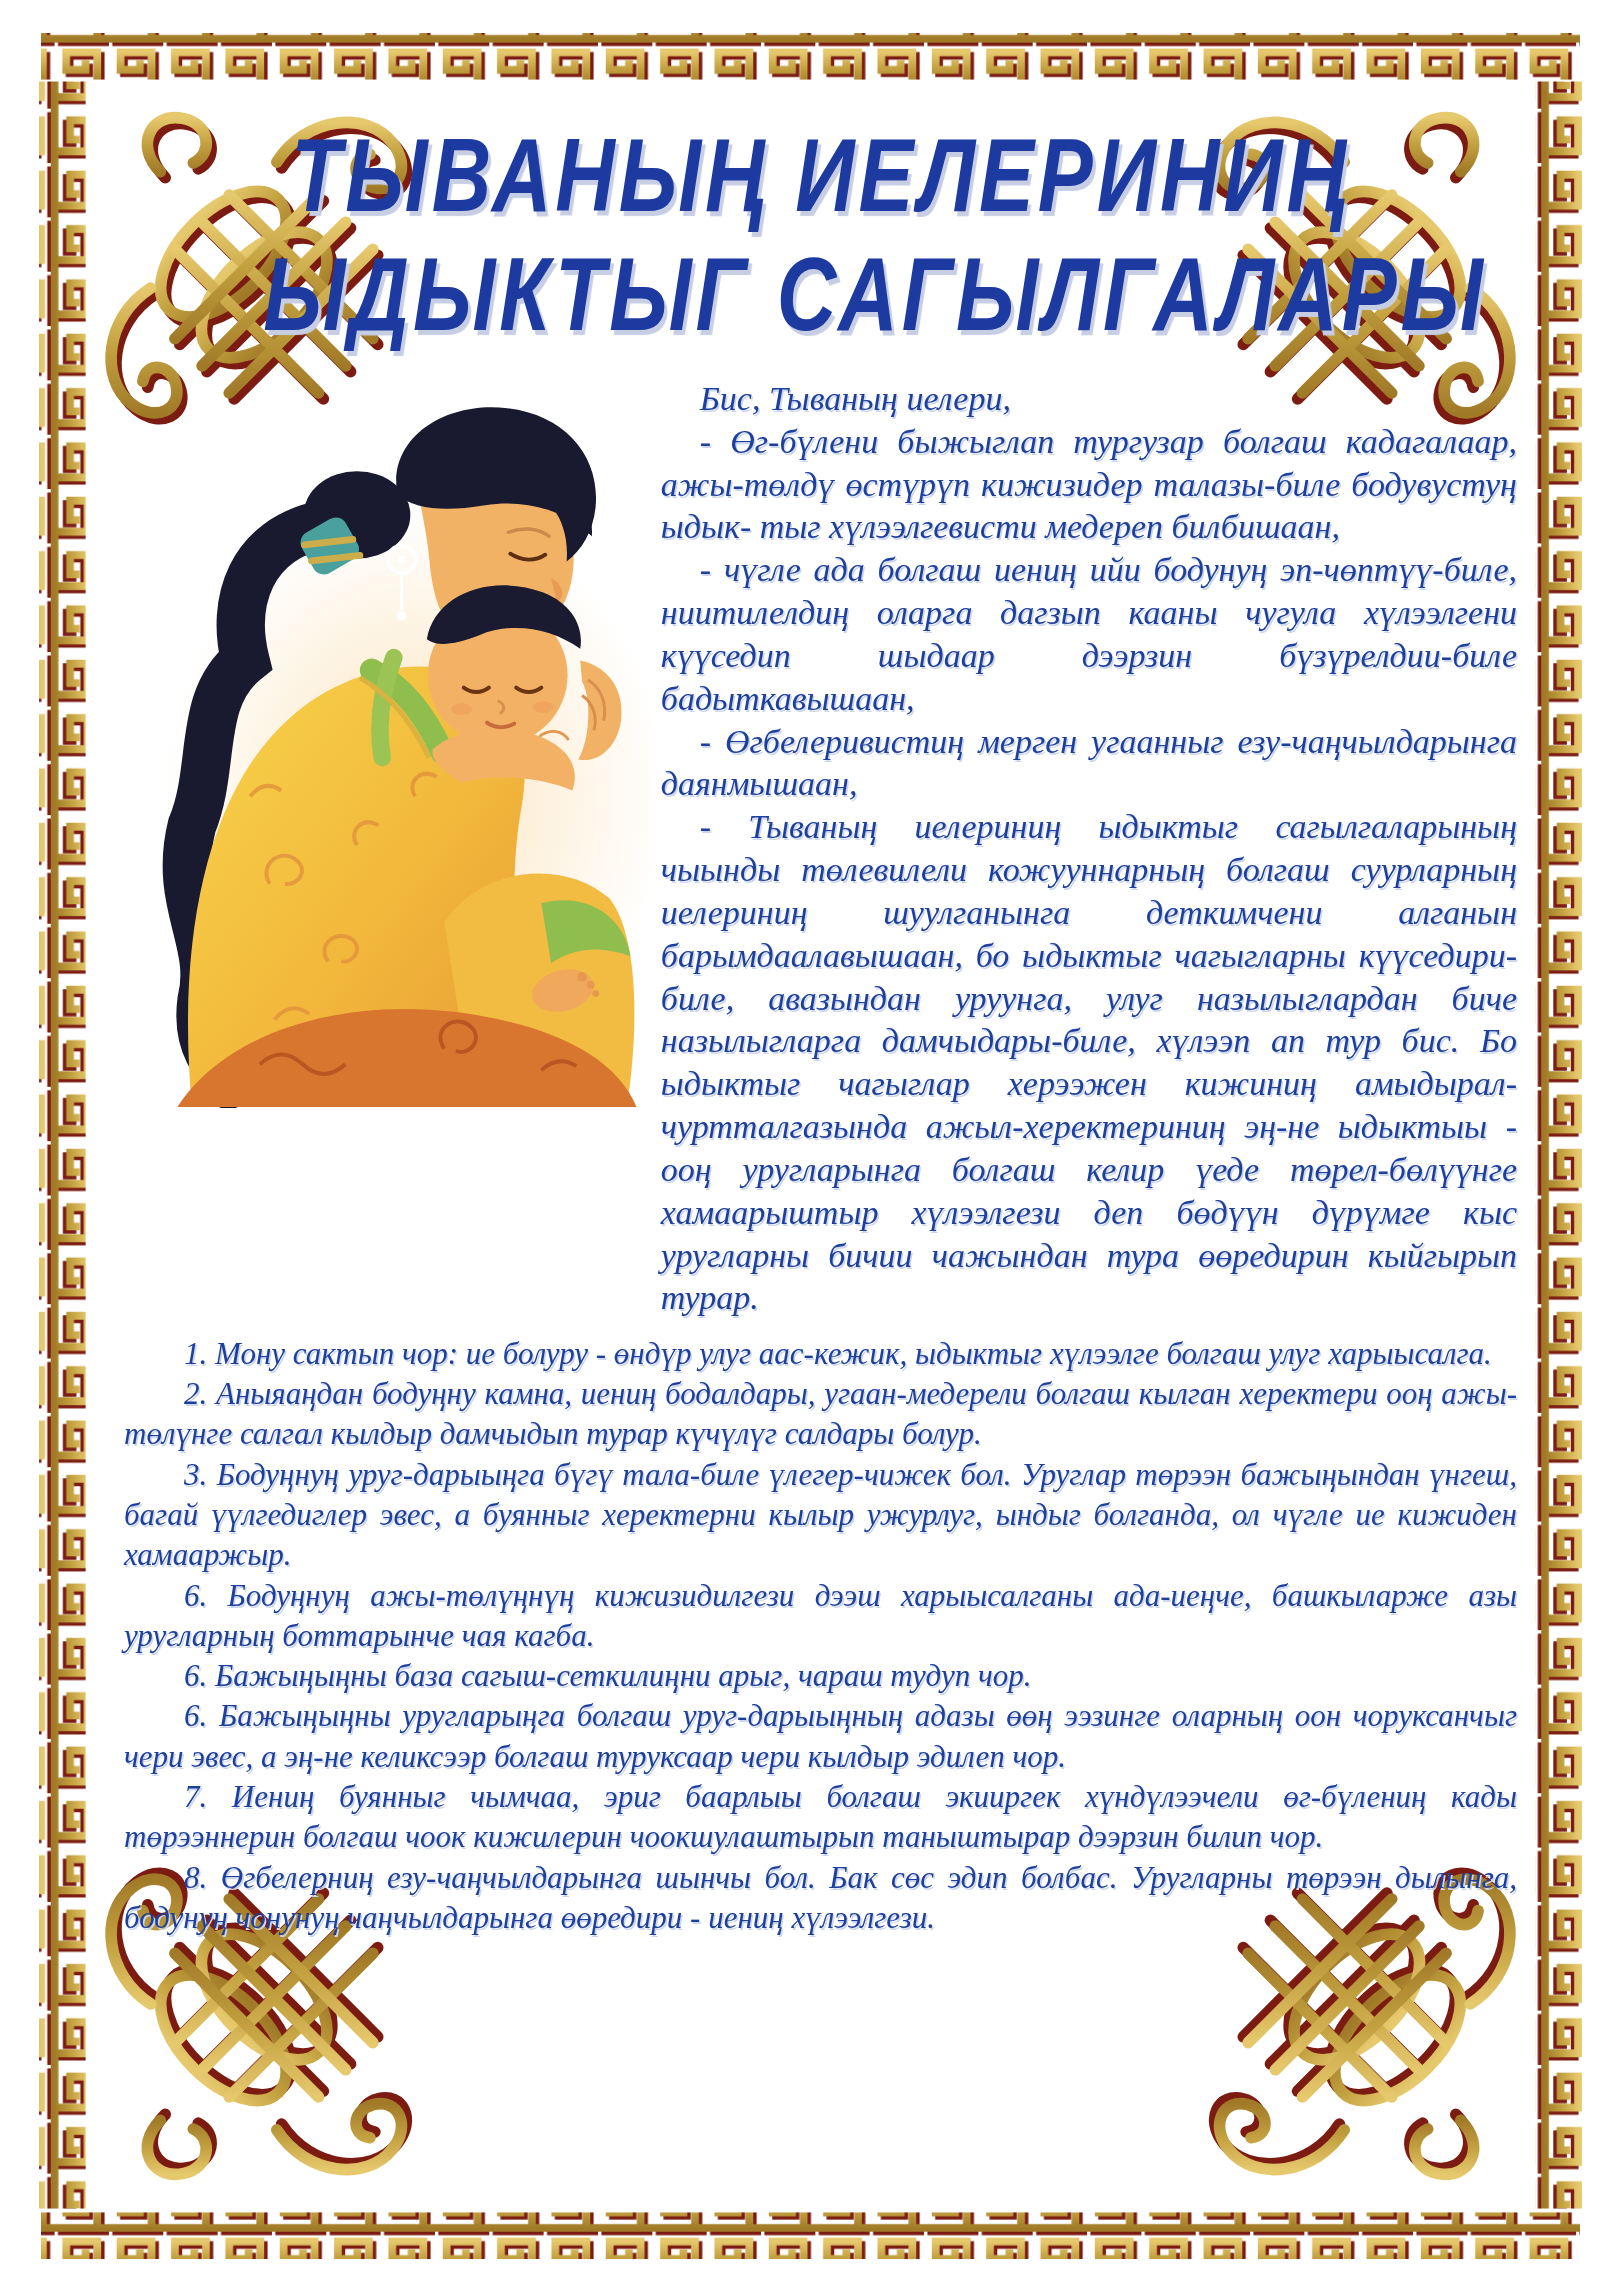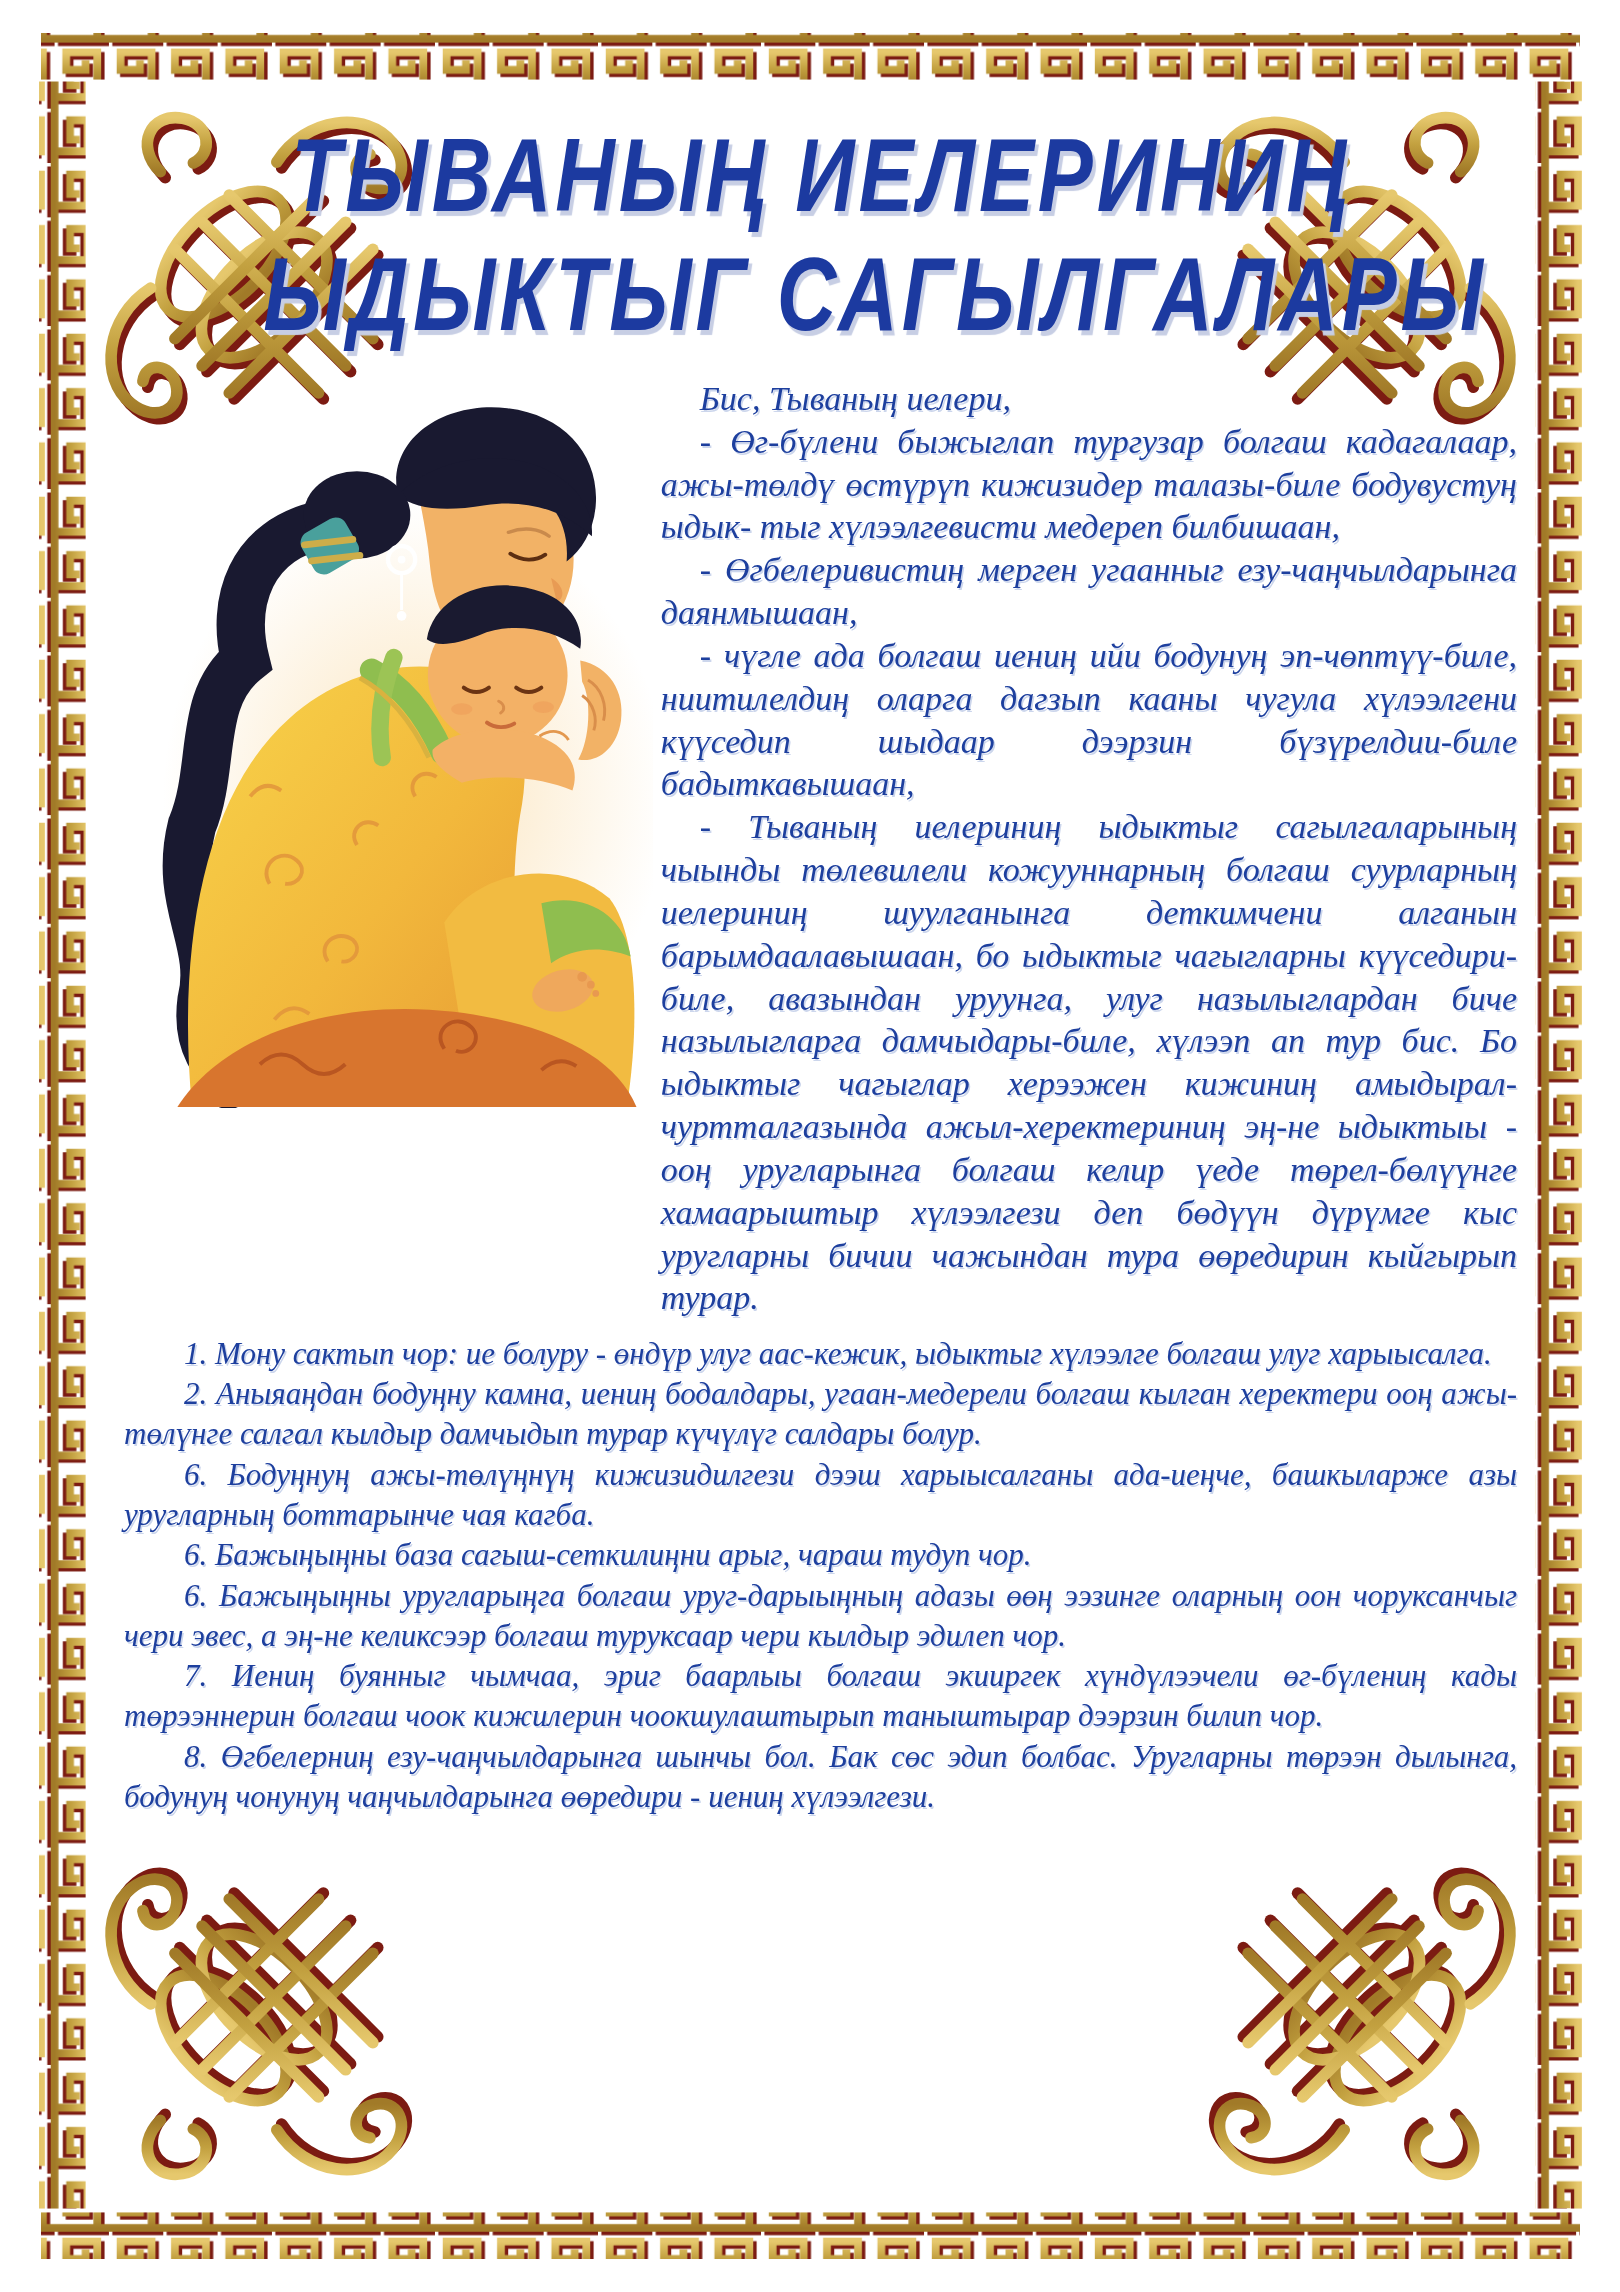--- a/index.html
+++ b/index.html
@@ -203,29 +203,30 @@
               <path d="M330,690 c-14,-20 12,-38 28,-22 c12,12 -2,30 -16,24"></path>
               <path d="M430,712 q18,-16 36,-4"></path>
             </g>
           </g>
         </svg>
       </figure>
 
       <div class="intro-text">
         <p class="body">Бис, Тываның иелери,</p>
         <p class="body">- Өг-бүлени быжыглап тургузар болгаш кадагалаар, ажы-төлдү өстүрүп кижизидер талазы-биле бодувустуң ыдык- тыг хүлээлгевисти медереп билбишаан,</p>
+        <p class="body">- чүгле ада болгаш иениң ийи бодунуң эп-чөптүү-биле, ниитилелдиң оларга дагзып кааны чугула хүлээлгени күүседип шыдаар дээрзин бүзүрелдии-биле бадыткавышаан,</p>
         <p class="body">- Өгбелеривистиң мерген угаанныг езу-чаңчылдарынга даянмышаан,</p>
-        <p class="body">- чүгле ада болгаш иениң ийи бодунуң эп-чөптүү-биле, ниитилелдиң оларга дагзып кааны чугула хүлээлгени күүседип шыдаар дээрзин бүзүрелдии-биле бадыткавышаан,</p>
         <p class="body">- Тываның иелериниң ыдыктыг сагылгаларының чыынды төлевилели кожууннарның болгаш суурларның иелериниң шуулганынга деткимчени алганын барымдаалавышаан, бо ыдыктыг чагыгларны күүседири-биле, авазындан уруунга, улуг назылыглардан биче назылыгларга дамчыдары-биле, хүлээп ап тур бис. Бо ыдыктыг чагыглар херээжен кижиниң амыдырал-чуртталгазында ажыл-херектериниң эң-не ыдыктыы - ооң уругларынга болгаш  келир үеде төрел-бөлүүнге хамаарыштыр хүлээлгези деп бөдүүн дүрүмге кыс уругларны бичии чажындан тура өөредирин кыйгырып турар.</p>
       </div>
     </div>
 
     <div class="rules">
       <p class="body">1. Мону сактып чор: ие болуру - өндүр улуг аас-кежик, ыдыктыг хүлээлге болгаш улуг харыысалга.</p>
       <p class="body">2. Аныяаңдан бодуңну камна, иениң бодалдары, угаан-медерели  болгаш кылган херектери ооң ажы-төлүнге салгал кылдыр дамчыдып турар күчүлүг салдары болур.</p>
+      <p class="body">3. Бодуңнуң уруг-дарыыңга бүгү тала-биле үлегер-чижек бол. Уруглар төрээн бажыңындан үнгеш, багай үүлгедиглер эвес, а буянныг херектерни кылыр ужурлуг, ындыг болганда, ол чүгле ие кижиден хамааржыр.</p>
       <p class="body">6. Бодуңнуң ажы-төлүңнүң кижизидилгези дээш харыысалганы ада-иеңче, башкыларже азы уругларның боттарынче чая кагба.</p>
       <p class="body">6. Бажыңыңны база сагыш-сеткилиңни арыг, чараш тудуп чор.</p>
       <p class="body">6. Бажыңыңны уругларыңга болгаш уруг-дарыыңның адазы өөң ээзинге оларның оон чоруксанчыг чери эвес, а эң-не келиксээр болгаш туруксаар чери кылдыр эдилеп чор.</p>
       <p class="body">7. Иениң буянныг чымчаа, эриг баарлыы болгаш экииргек хүндүлээчели өг-бүлениң кады төрээннерин болгаш чоок кижилерин чоокшулаштырып таныштырар дээрзин билип чор.</p>
       <p class="body">8. Өгбелерниң езу-чаңчылдарынга шынчы бол. Бак сөс эдип болбас. Уругларны төрээн дылынга, бодунуң чонунуң чаңчылдарынга өөредири - иениң хүлээлгези.</p>
     </div>
 
   </div>
 </div>
 

